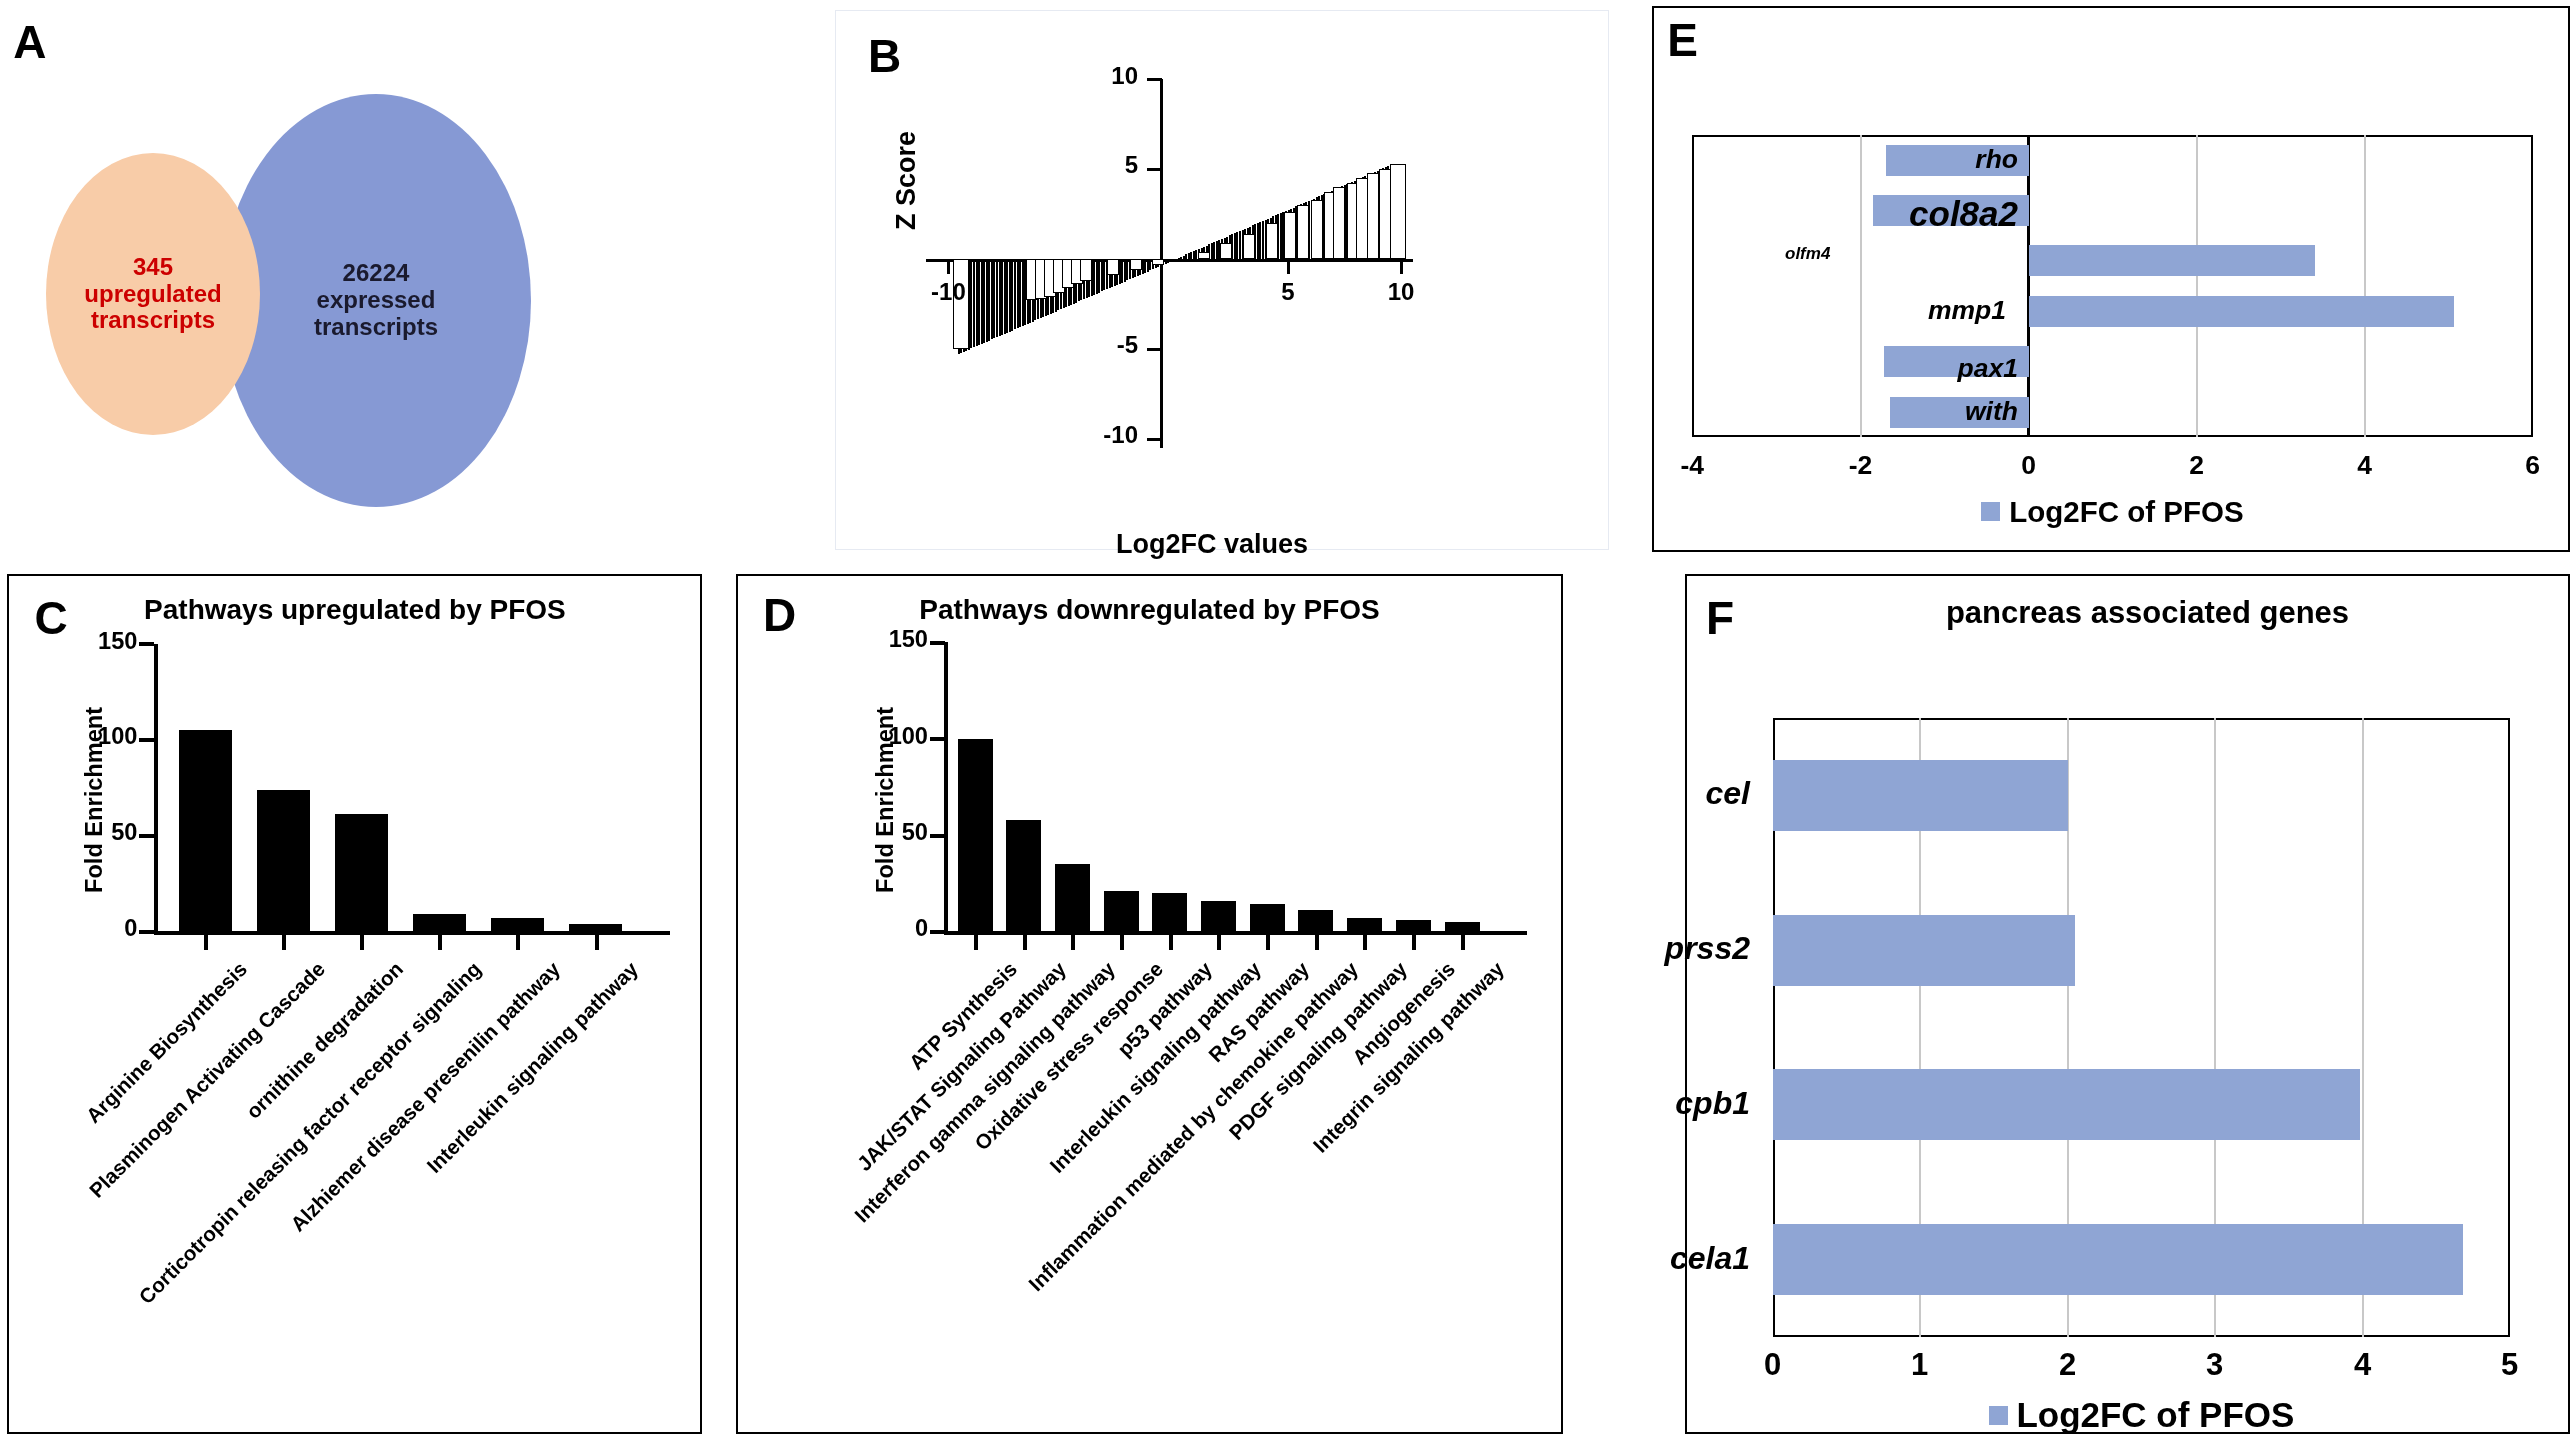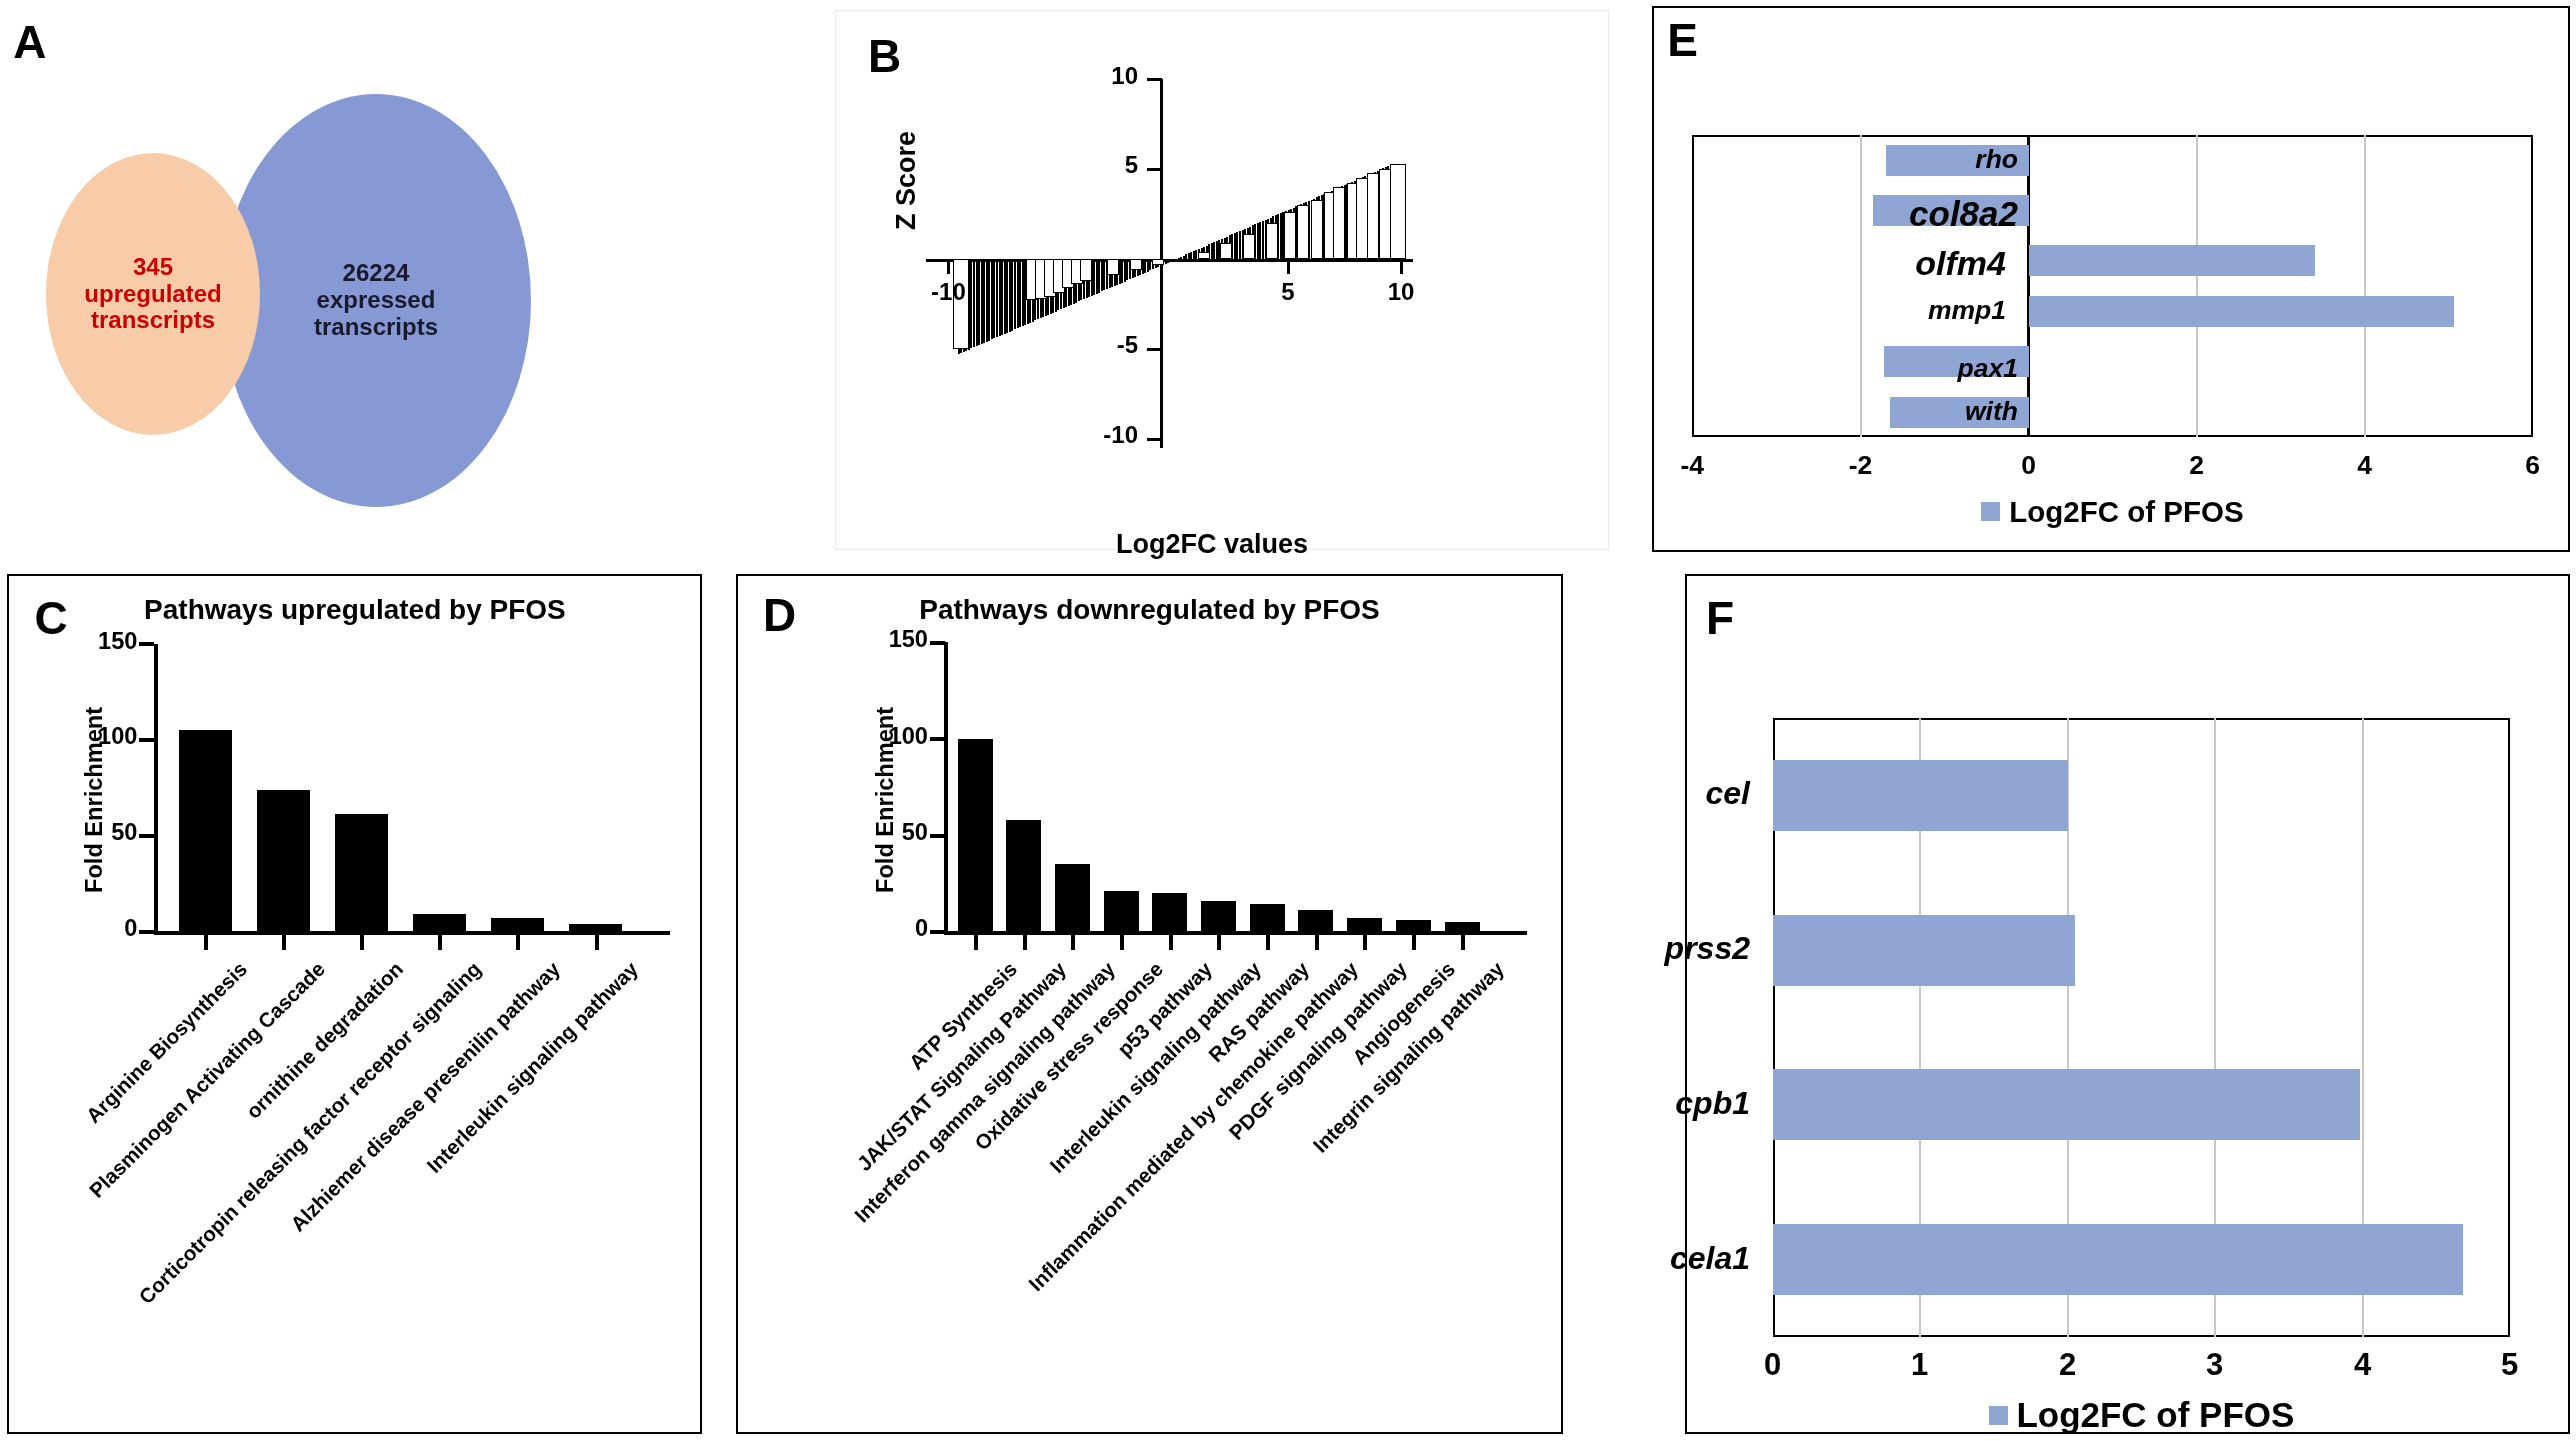--- a/index.html
+++ b/index.html
@@ -410,37 +410,38 @@
       <div class="lf-grid" style="left:542px;top:127px;height:302px;"></div>
       <div class="lf-ticklbl" style="left:491px;top:442px;width:103px;font-size:26.5px;">2</div>
       <div class="lf-grid" style="left:710px;top:127px;height:302px;"></div>
       <div class="lf-ticklbl" style="left:659px;top:442px;width:103px;font-size:26.5px;">4</div>
       <div class="lf-ticklbl" style="left:827px;top:442px;width:103px;font-size:26.5px;">6</div>
       <div class="lf-bar" style="left:232px;top:137px;width:143px;height:31px;"></div>
       <div class="lf-gene" style="left:131px;top:136px;width:233px;text-align:right;font-size:26.5px;">rho</div>
       <div class="lf-bar" style="left:219px;top:187px;width:156px;height:31px;"></div>
       <div class="lf-gene" style="left:131px;top:186px;width:233px;text-align:right;font-size:35px;">col8a2</div>
       <div class="lf-bar" style="left:375px;top:237px;width:286px;height:31px;"></div>
-      <div class="lf-gene" style="left:131px;top:236px;width:221px;text-align:right;font-size:34px;">olfm4</div>
+      <div class="lf-gene" style="left:131px;top:236px;width:221px;text-align:left;font-size:17px;">olfm4</div>
       <div class="lf-bar" style="left:375px;top:288px;width:425px;height:31px;"></div>
       <div class="lf-gene" style="left:131px;top:287px;width:221px;text-align:right;font-size:26.5px;">mmp1</div>
       <div class="lf-bar" style="left:230px;top:338px;width:145px;height:31px;"></div>
       <div class="lf-gene" style="left:131px;top:337px;width:233px;text-align:right;font-size:26.5px;margin-top:8px;">pax1</div>
       <div class="lf-bar" style="left:236px;top:389px;width:139px;height:31px;"></div>
       <div class="lf-gene" style="left:131px;top:388px;width:233px;text-align:right;font-size:26.5px;">with</div>
       <div class="lf-legend" style="left:38px;top:487px;width:841px;font-size:29.5px;">
         <div class="lf-swatch" style=""></div>
         <div style="">Log2FC of PFOS</div>
       </div>
     </div>
 </div>
 
 <div class="panel bordered" id="panel-f">
   <div class="panel-letter" style="left:19px;top:19px;">F</div>
   <div class="lf-title" id="f-title" style="left:88px;top:19px;width:745px;font-size:31px;line-height:1.15;">
+      <div>pancreas associated genes</div>
     </div>
   <div id="f-chart" style="position:absolute;left:0;top:0;width:100%;height:100%;">
       <div class="lf-plot" style="left:86px;top:142px;width:737px;height:619px;"></div>
       <div class="lf-ticklbl" style="left:34px;top:771px;width:103px;font-size:31px;">0</div>
       <div class="lf-grid" style="left:232px;top:142px;height:619px;"></div>
       <div class="lf-ticklbl" style="left:181px;top:771px;width:103px;font-size:31px;">1</div>
       <div class="lf-grid" style="left:380px;top:142px;height:619px;"></div>
       <div class="lf-ticklbl" style="left:329px;top:771px;width:103px;font-size:31px;">2</div>
       <div class="lf-grid" style="left:527px;top:142px;height:619px;"></div>
       <div class="lf-ticklbl" style="left:476px;top:771px;width:103px;font-size:31px;">3</div>

